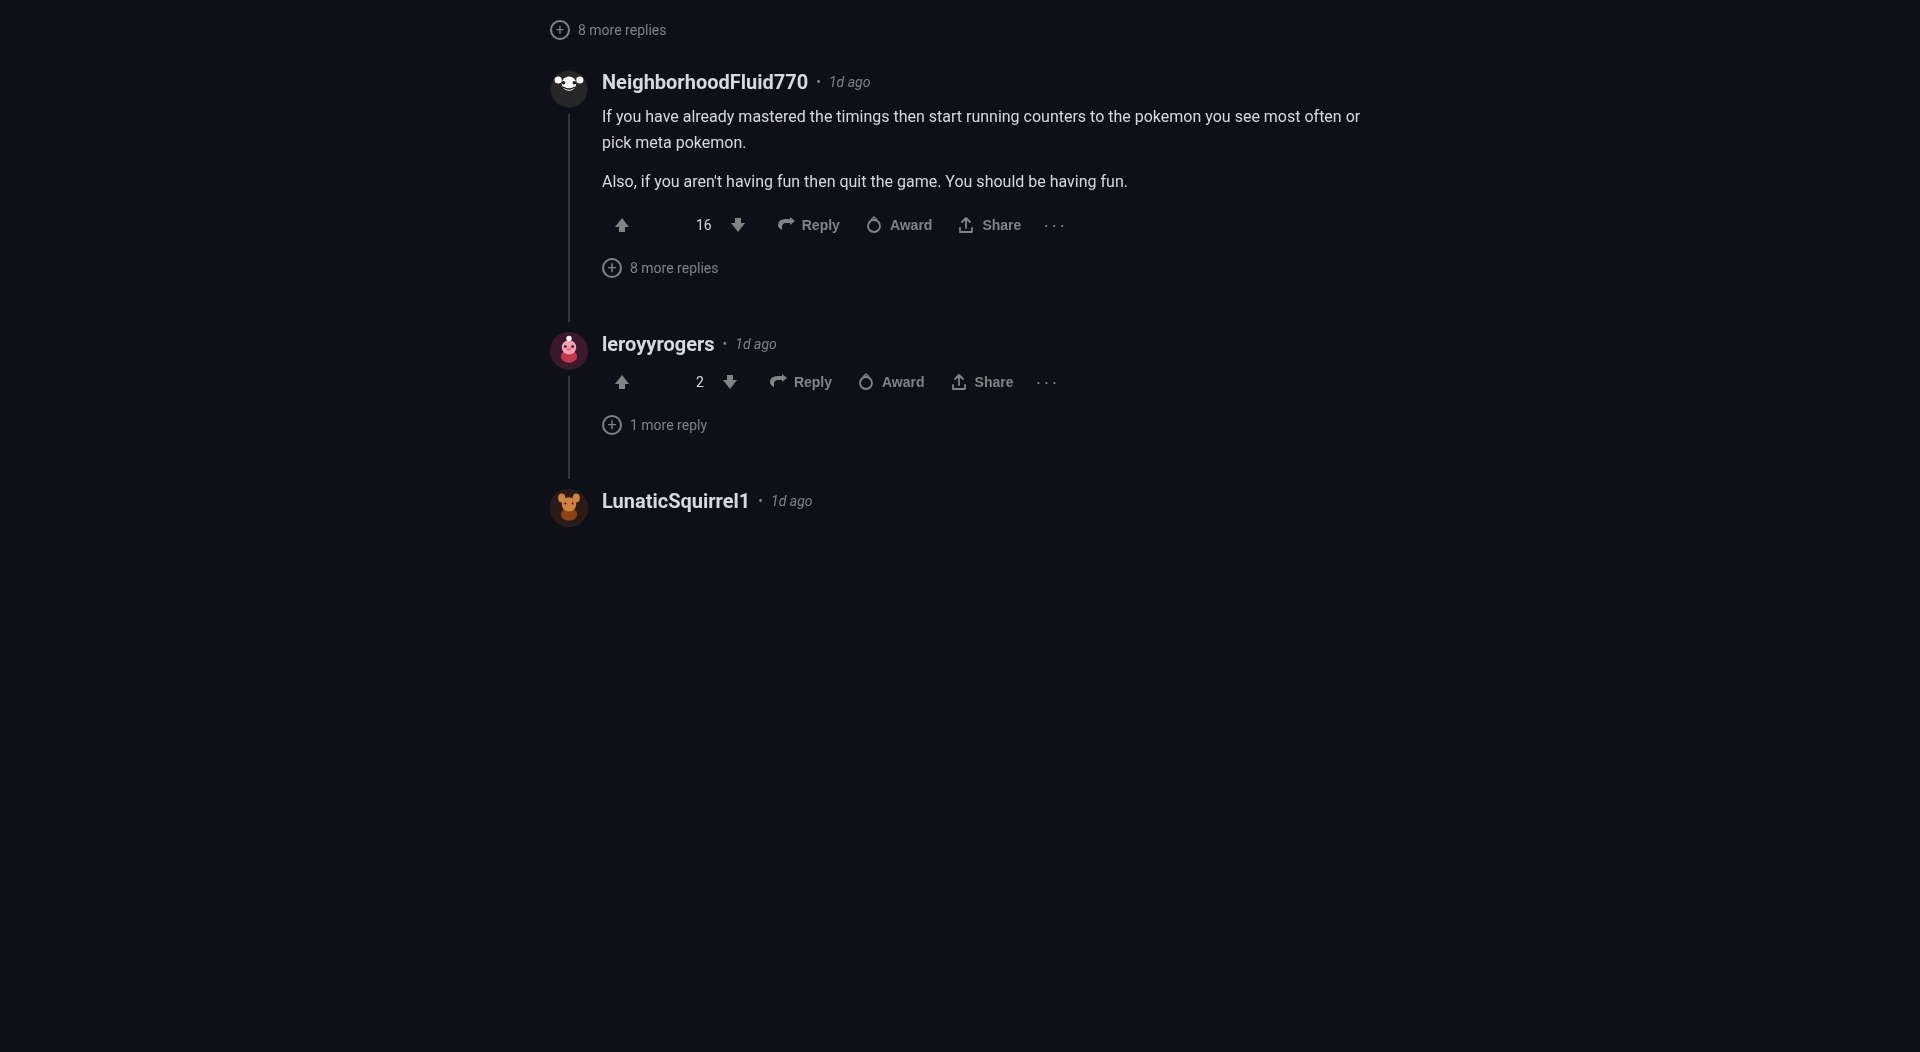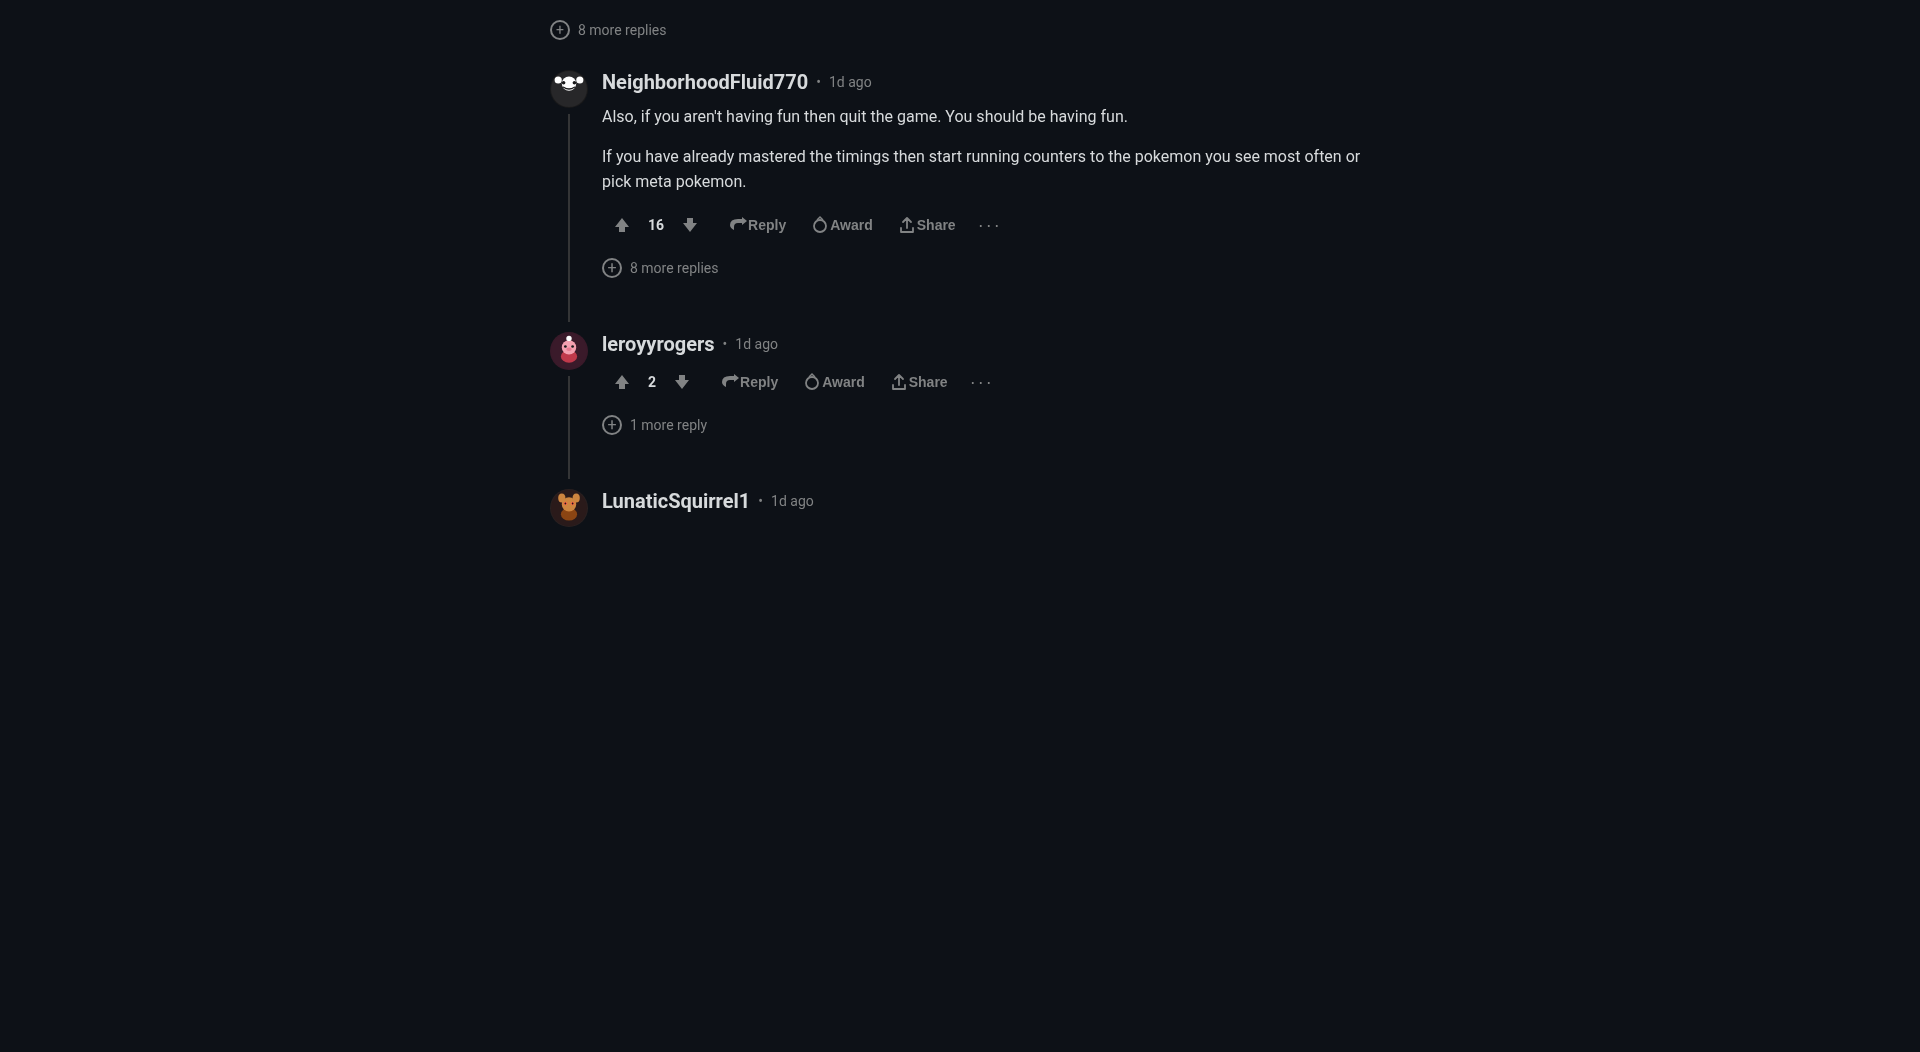--- a/index.html
+++ b/index.html
@@ -116,20 +116,21 @@
     }
 
     .comment-dot {
       color: #818384;
       font-size: 14px;
     }
 
     .comment-time {
       color: #818384;
       font-size: 14px;
+      font-style: italic;
     }
 
     .comment-body {
       font-size: 16px;
       line-height: 1.6;
       color: #d7dadc;
       margin-bottom: 14px;
     }
 
     .comment-body p {
@@ -150,35 +151,37 @@
     .vote-area {
       display: flex;
       align-items: center;
       gap: 6px;
       margin-right: 4px;
     }
 
     .action-btn {
       display: flex;
       align-items: center;
+      gap: 6px;
       padding: 6px 10px;
       border-radius: 4px;
       border: none;
       background: transparent;
       color: #818384;
       font-size: 14px;
       font-weight: 700;
       cursor: pointer;
       transition: background 0.1s;
     }
 
     .vote-count {
       font-size: 14px;
-      font-weight: 700;
+      font-weight: 400;
       color: #d7dadc;
+      margin-left: 48px;
     }
 
     .action-icon {
       width: 20px;
       height: 20px;
       display: inline-flex;
       align-items: center;
       justify-content: center;
     }
 
@@ -258,22 +261,22 @@
         <div class="thread-line"></div>
       </div>
     </div>
     <div class="comment-content">
       <div class="comment-header">
         <span class="comment-author">NeighborhoodFluid770</span>
         <span class="comment-dot">•</span>
         <span class="comment-time">1d ago</span>
       </div>
       <div class="comment-body">
+        <p>If you have already mastered the timings then start running counters to the pokemon you see most often or pick meta pokemon.</p>
         <p>Also, if you aren't having fun then quit the game. You should be having fun.</p>
-        <p>If you have already mastered the timings then start running counters to the pokemon you see most often or pick meta pokemon.</p>
       </div>
       <div class="comment-actions">
         <div class="vote-area">
           <button class="action-btn">
             <span class="action-icon">
               <svg class="svg-icon" viewBox="0 0 20 20">
                 <path d="M10 3 L17 12 H13 V17 H7 V12 H3 Z"></path>
               </svg>
             </span>
           </button>

